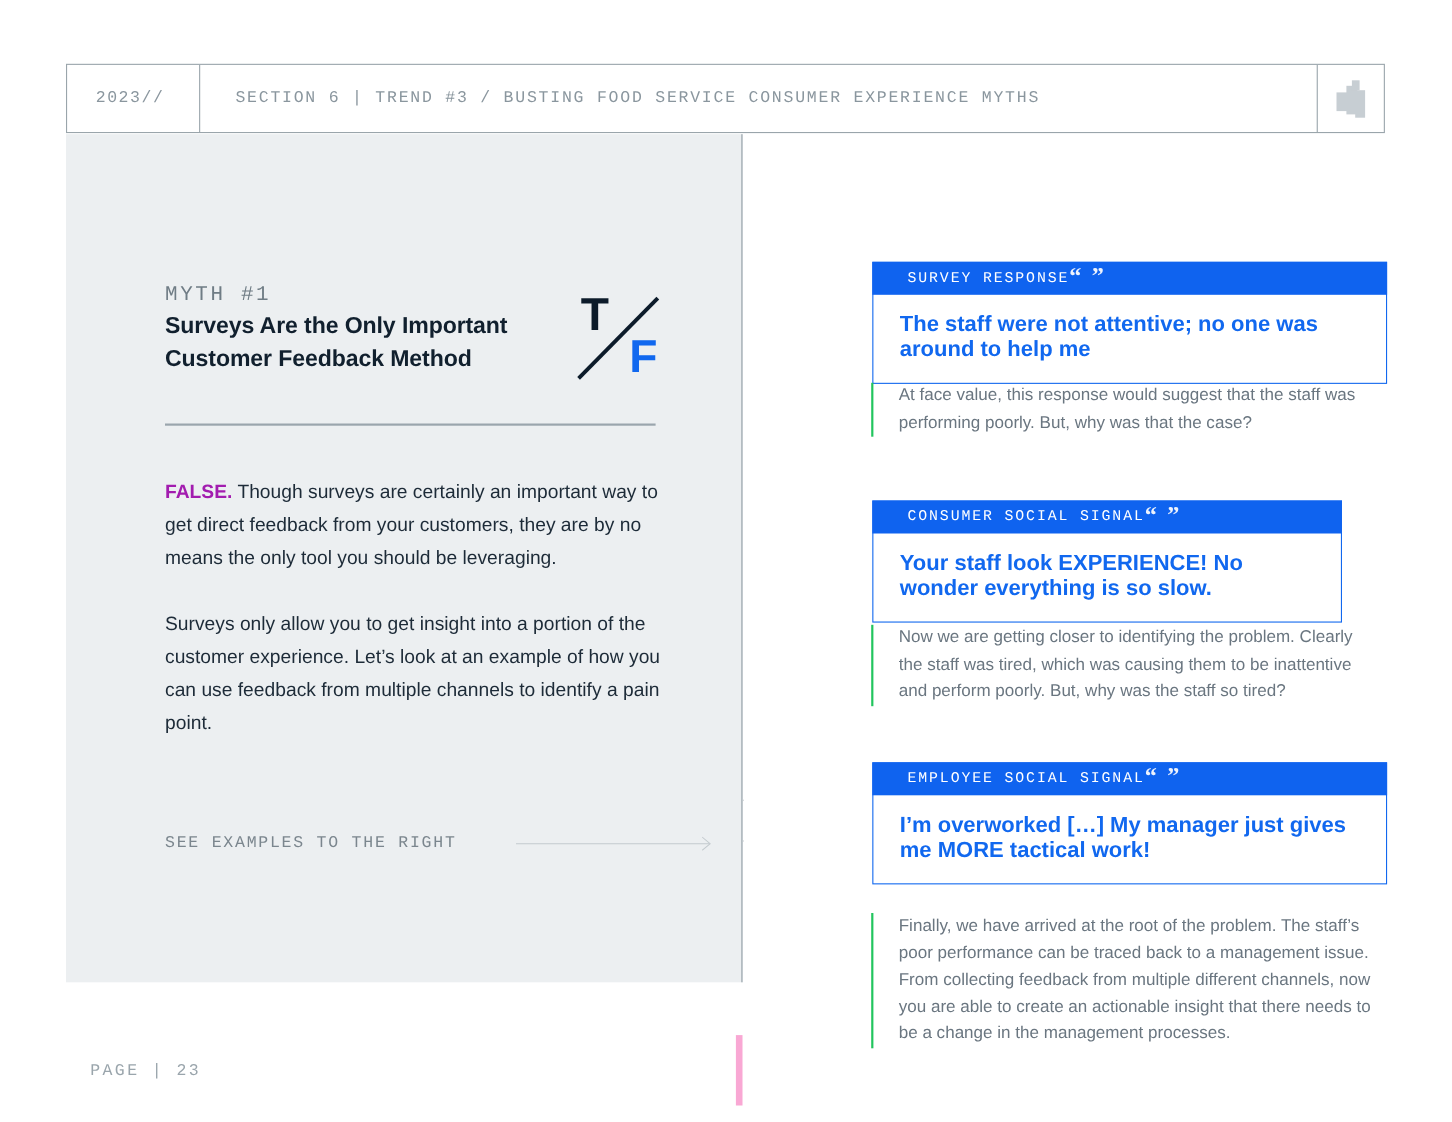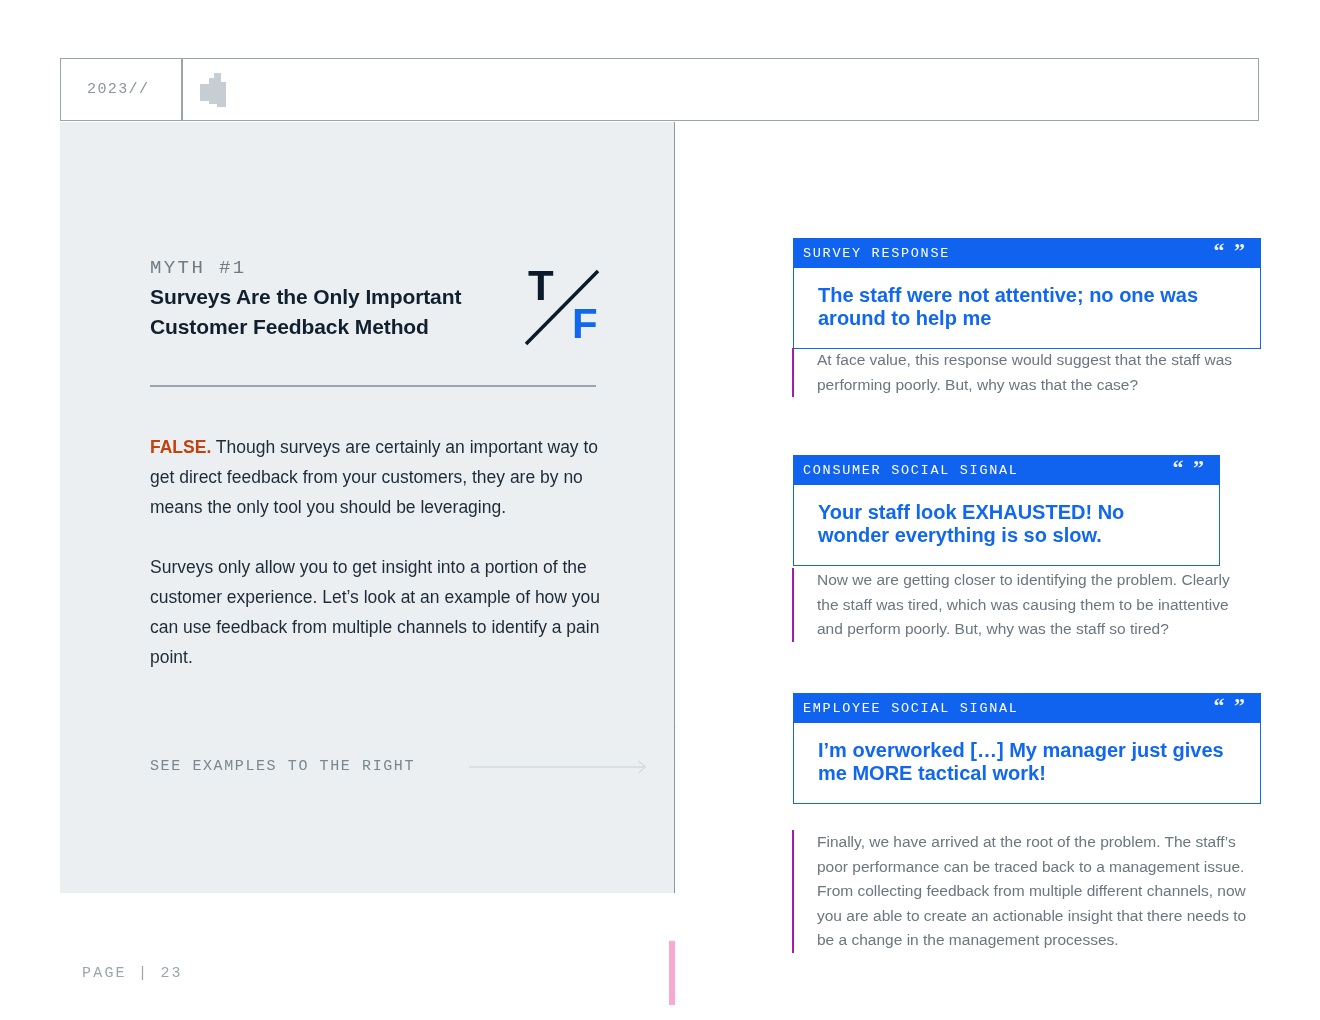--- a/index.html
+++ b/index.html
@@ -175,21 +175,21 @@
     left: 90px;
     top: 310px;
     width: 452px;
     font-size: 17.5px;
     line-height: 30px;
     color: #1d2b38;
   }
   .body-copy p { margin: 0 0 30px 0; }
   .body-copy p:last-child { margin-bottom: 0; }
   .false-lead {
-    color: #c2410c;
+    color: #a21caf;
     font-weight: bold;
   }
 
   .see-examples {
     position: absolute;
     left: 90px;
     top: 636px;
     display: flex;
     align-items: center;
     width: 500px;
@@ -243,22 +243,22 @@
     position: absolute;
     background: #ffffff;
     box-sizing: border-box;
     border: 1px solid #1168ef;
   }
   .card-head {
     background: #0f63ef;
     height: 30px;
     display: flex;
     align-items: center;
-    justify-content: space-between;
-    padding: 0 14px 0 10px;
+    justify-content: flex-start;
+    padding: 0 14px 0 32px;
     margin: -1px -1px 0 -1px;
   }
   .card-head .label {
     font-family: "Liberation Mono", monospace;
     font-size: 13.5px;
     letter-spacing: 1.7px;
     color: #ffffff;
     white-space: nowrap;
   }
   .card-head .quotes {
@@ -274,21 +274,21 @@
     padding: 16px 20px 18px 24px;
     font-size: 20px;
     font-weight: bold;
     line-height: 23px;
     color: #1168ef;
   }
 
   .note {
     position: absolute;
     box-sizing: border-box;
-    border-left: 2px solid #a21caf;
+    border-left: 2px solid #22c55e;
     padding-left: 23px;
     font-size: 15.5px;
     line-height: 24.6px;
     color: #6a7680;
   }
 
   
   #card-1 { left: 117px; top: 116px; width: 468px; }
   #note-1 { left: 116px; top: 226px; width: 450px; }
   #card-2 { left: 117px; top: 333px; width: 427px; }
@@ -296,20 +296,21 @@
   #card-3 { left: 117px; top: 571px; width: 468px; }
   #note-3 { left: 116px; top: 708px; width: 460px; }
 </style>
 </head>
 <body>
 
 <div class="page">
 
   <div class="header">
     <div class="header-year">2023//</div>
+    <div class="header-title">SECTION 6 | TREND #3 / BUSTING FOOD SERVICE CONSUMER EXPERIENCE MYTHS</div>
     <div class="header-logo">
       <span class="logo-mark">
         <i class="logo-a"></i>
           <i class="logo-b"></i>
           <i class="logo-c"></i>
           <i class="logo-d"></i>
       </span>
     </div>
   </div>
 
@@ -359,21 +360,21 @@
       </div>
       <div class="card-body">The staff were not attentive; no one was around to help me</div>
     </div>
     <div class="note" id="note-1">At face value, this response would suggest that the staff was performing poorly. But, why was that the case?</div>
 
     <div class="card" id="card-2">
       <div class="card-head">
         <span class="label">CONSUMER SOCIAL SIGNAL</span>
         <span class="quotes">“ ”</span>
       </div>
-      <div class="card-body">Your staff look EXHAUSTED! No wonder everything is so slow.</div>
+      <div class="card-body">Your staff look EXPERIENCE! No wonder everything is so slow.</div>
     </div>
     <div class="note" id="note-2">Now we are getting closer to identifying the problem. Clearly the staff was tired, which was causing them to be inattentive and perform poorly. But, why was the staff so tired?</div>
 
     <div class="card" id="card-3">
       <div class="card-head">
         <span class="label">EMPLOYEE SOCIAL SIGNAL</span>
         <span class="quotes">“ ”</span>
       </div>
       <div class="card-body">I’m overworked […] My manager just gives me MORE tactical work!</div>
     </div>

